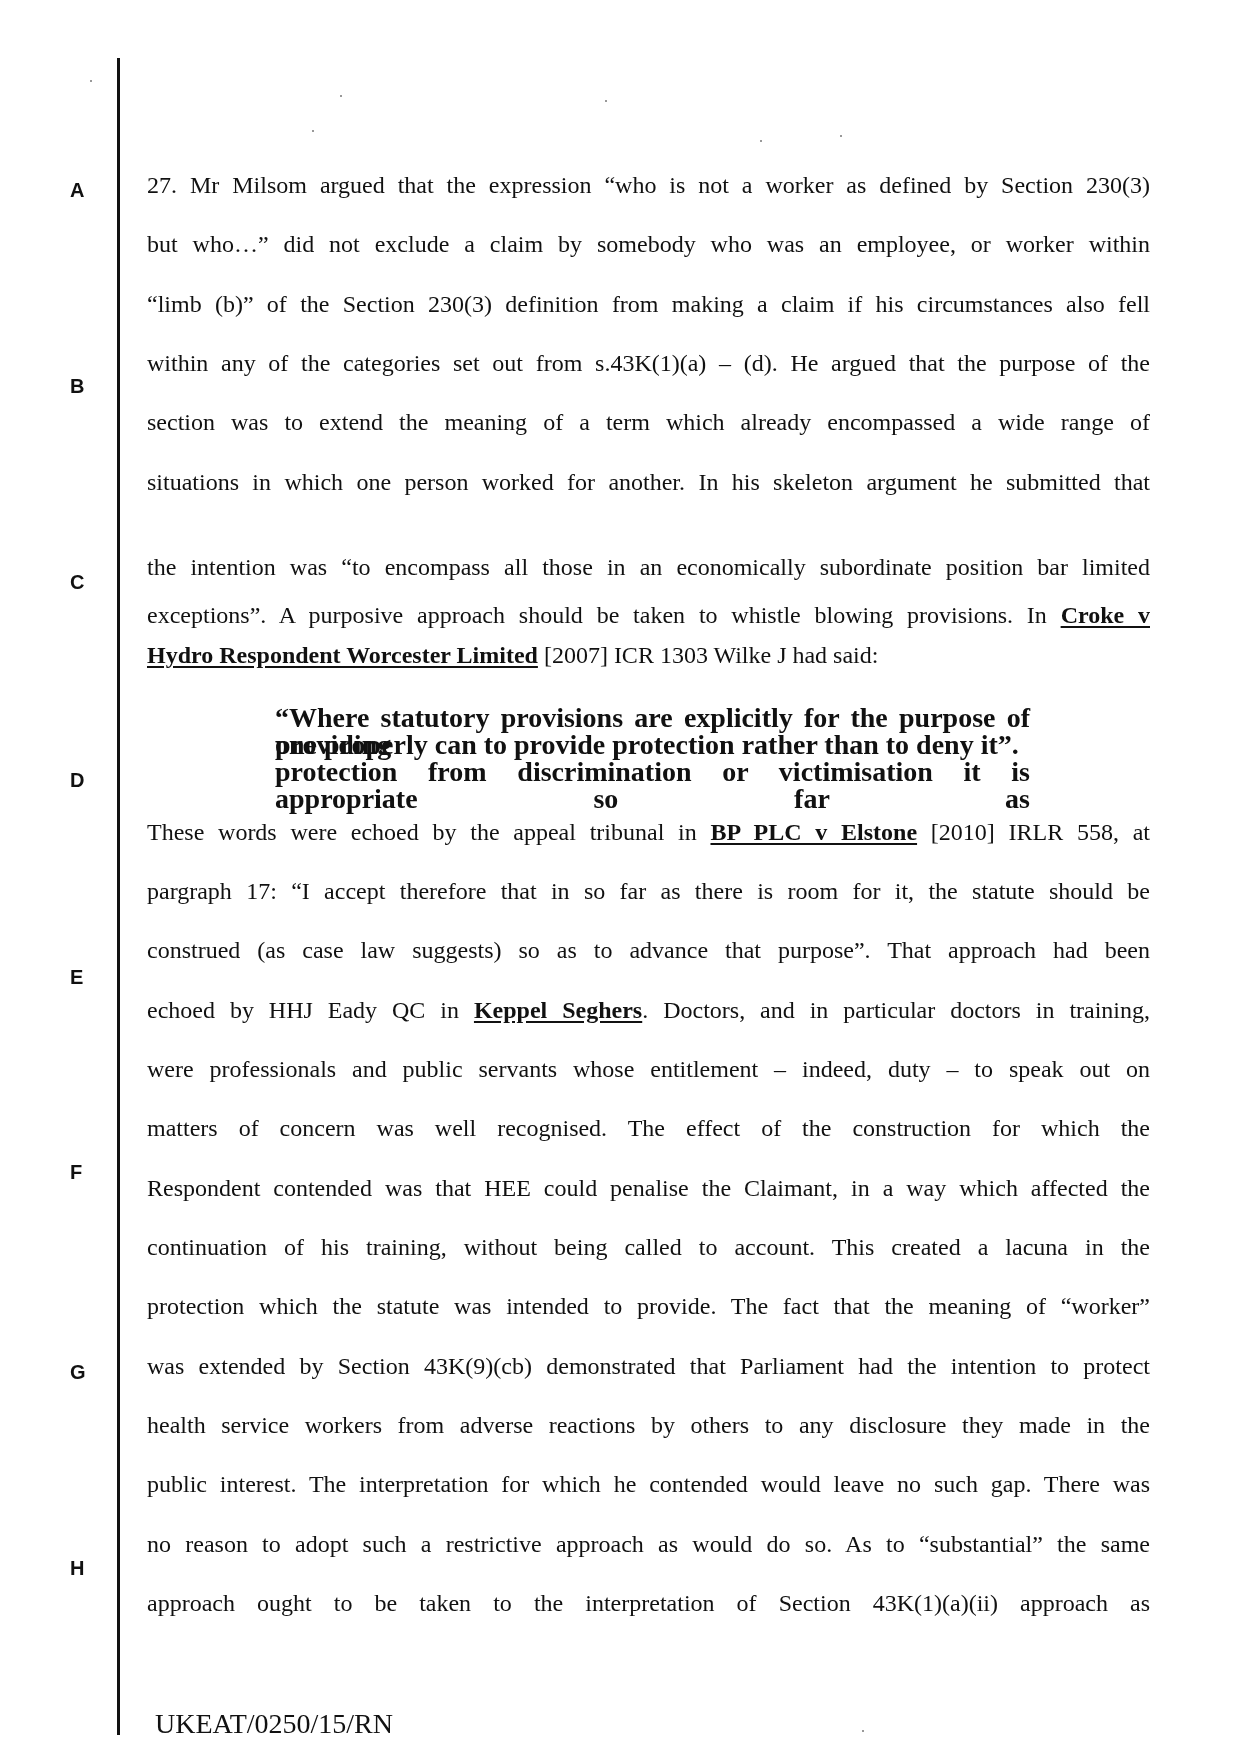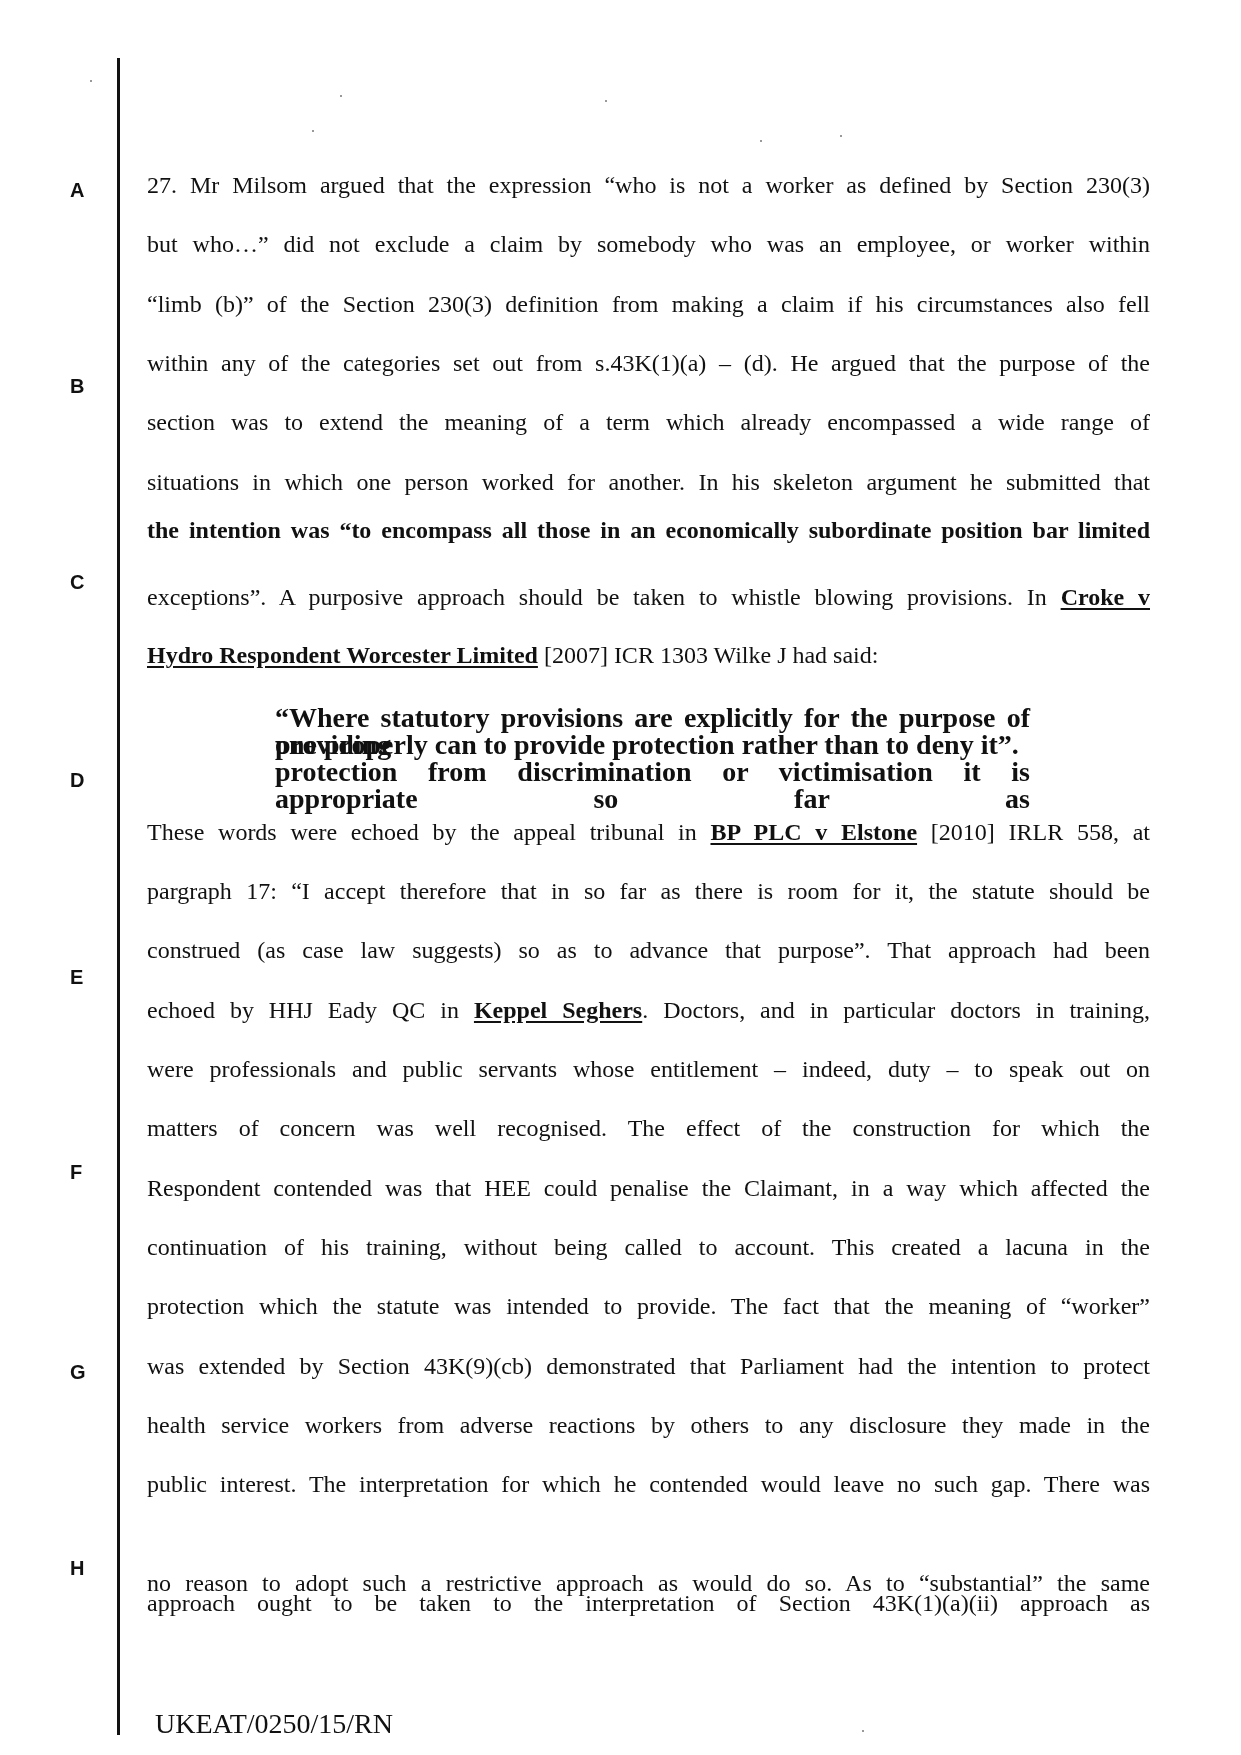--- a/index.html
+++ b/index.html
@@ -33,43 +33,43 @@
 <div class="margin-letter" style="top:1362px">G</div>
 <div class="margin-letter" style="top:1558px">H</div>
 
 <div>
   <div class="line" style="top: 170px; white-space: normal;"><span style="display:inline-block;width:43px;text-align:right;">27.</span><span>Mr Milsom argued that the expression “who is not a worker as defined by Section 230(3)</span></div>
   <div class="line" style="top: 229px; white-space: normal;">but who…” did not exclude a claim by somebody who was an employee, or worker within</div>
   <div class="line" style="top: 289px; white-space: normal;">“limb (b)” of the Section 230(3) definition from making a claim if his circumstances also fell</div>
   <div class="line" style="top: 348px; white-space: normal;">within any of the categories set out from s.43K(1)(a) – (d).  He argued that the purpose of the</div>
   <div class="line" style="top: 407px; white-space: normal;">section was to extend the meaning of a term which already encompassed a wide range of</div>
   <div class="line" style="top: 467px; white-space: normal;">situations in which one person worked for another.  In his skeleton argument he submitted that</div>
-  <div class="line" style="top: 515px; white-space: normal; font-weight: bold;">the intention was “to encompass all those in an economically subordinate position bar limited</div>
-  <div class="line" style="top: 582px; white-space: normal;"><span>exceptions”.  A purposive approach should be taken to whistle blowing provisions.  In</span> <span class="case">Croke v</span></div>
+  <div class="line" style="top: 552px; white-space: normal;">the intention was “to encompass all those in an economically subordinate position bar limited</div>
+  <div class="line" style="top: 600px; white-space: normal;"><span>exceptions”.  A purposive approach should be taken to whistle blowing provisions.  In</span> <span class="case">Croke v</span></div>
   <div class="line last" style="top: 640px; white-space: normal;"><span class="case">Hydro Respondent Worcester Limited</span><span> [2007] ICR 1303 Wilke J had said:</span></div>
 
   <div class="quote">
     <div class="qline">“Where statutory provisions are explicitly for the purpose of providing</div>
     <div class="qline last">one properly can to provide protection rather than to deny it”.</div>
     <div class="qline">protection from discrimination or victimisation it is appropriate so far as</div>
   </div>
 
   <div class="line" style="top: 817px; white-space: normal;"><span>These words were echoed by the appeal tribunal in </span><span class="case">BP PLC v Elstone</span><span> [2010] IRLR 558, at</span></div>
   <div class="line" style="top: 876px; white-space: normal;">pargraph 17: “I accept therefore that in so far as there is room for it, the statute should be</div>
   <div class="line" style="top: 935px; white-space: normal;">construed (as case law suggests) so as to advance that purpose”.  That approach had been</div>
   <div class="line" style="top: 995px; white-space: normal;"><span>echoed by HHJ Eady QC in </span><span class="case">Keppel Seghers</span><span>.  Doctors, and in particular doctors in training,</span></div>
   <div class="line" style="top: 1054px; white-space: normal;">were professionals and public servants whose entitlement – indeed, duty – to speak out on</div>
   <div class="line" style="top: 1113px; white-space: normal;">matters of concern was well recognised.  The effect of the construction for which the</div>
   <div class="line" style="top: 1173px; white-space: normal;">Respondent contended was that HEE could penalise the Claimant, in a way which affected the</div>
   <div class="line" style="top: 1232px; white-space: normal;">continuation of his training, without being called to account.  This created a lacuna in the</div>
   <div class="line" style="top: 1291px; white-space: normal;">protection which the statute was intended to provide.  The fact that the meaning of “worker”</div>
   <div class="line" style="top: 1351px; white-space: normal;">was extended by Section 43K(9)(cb) demonstrated that Parliament had the intention to protect</div>
   <div class="line" style="top: 1410px; white-space: normal;">health service workers from adverse reactions by others to any disclosure they made in the</div>
   <div class="line" style="top: 1469px; white-space: normal;">public interest.  The interpretation for which he contended would leave no such gap.  There was</div>
-  <div class="line" style="top: 1568px; white-space: normal;">no reason to adopt such a restrictive approach as would do so.  As to “substantial” the same</div>
+  <div class="line" style="top: 1529px; white-space: normal;">no reason to adopt such a restrictive approach as would do so.  As to “substantial” the same</div>
   <div class="line" style="top: 1588px; white-space: normal;">approach ought to be taken to the interpretation of Section 43K(1)(a)(ii) approach as</div>
 </div>
 
 <div class="footer">UKEAT/0250/15/RN</div>
 
 <div class="noise" style="left:340px;top:95px"></div>
 <div class="noise" style="left:312px;top:130px"></div>
 <div class="noise" style="left:605px;top:100px"></div>
 <div class="noise" style="left:760px;top:140px"></div>
 <div class="noise" style="left:840px;top:135px"></div>

